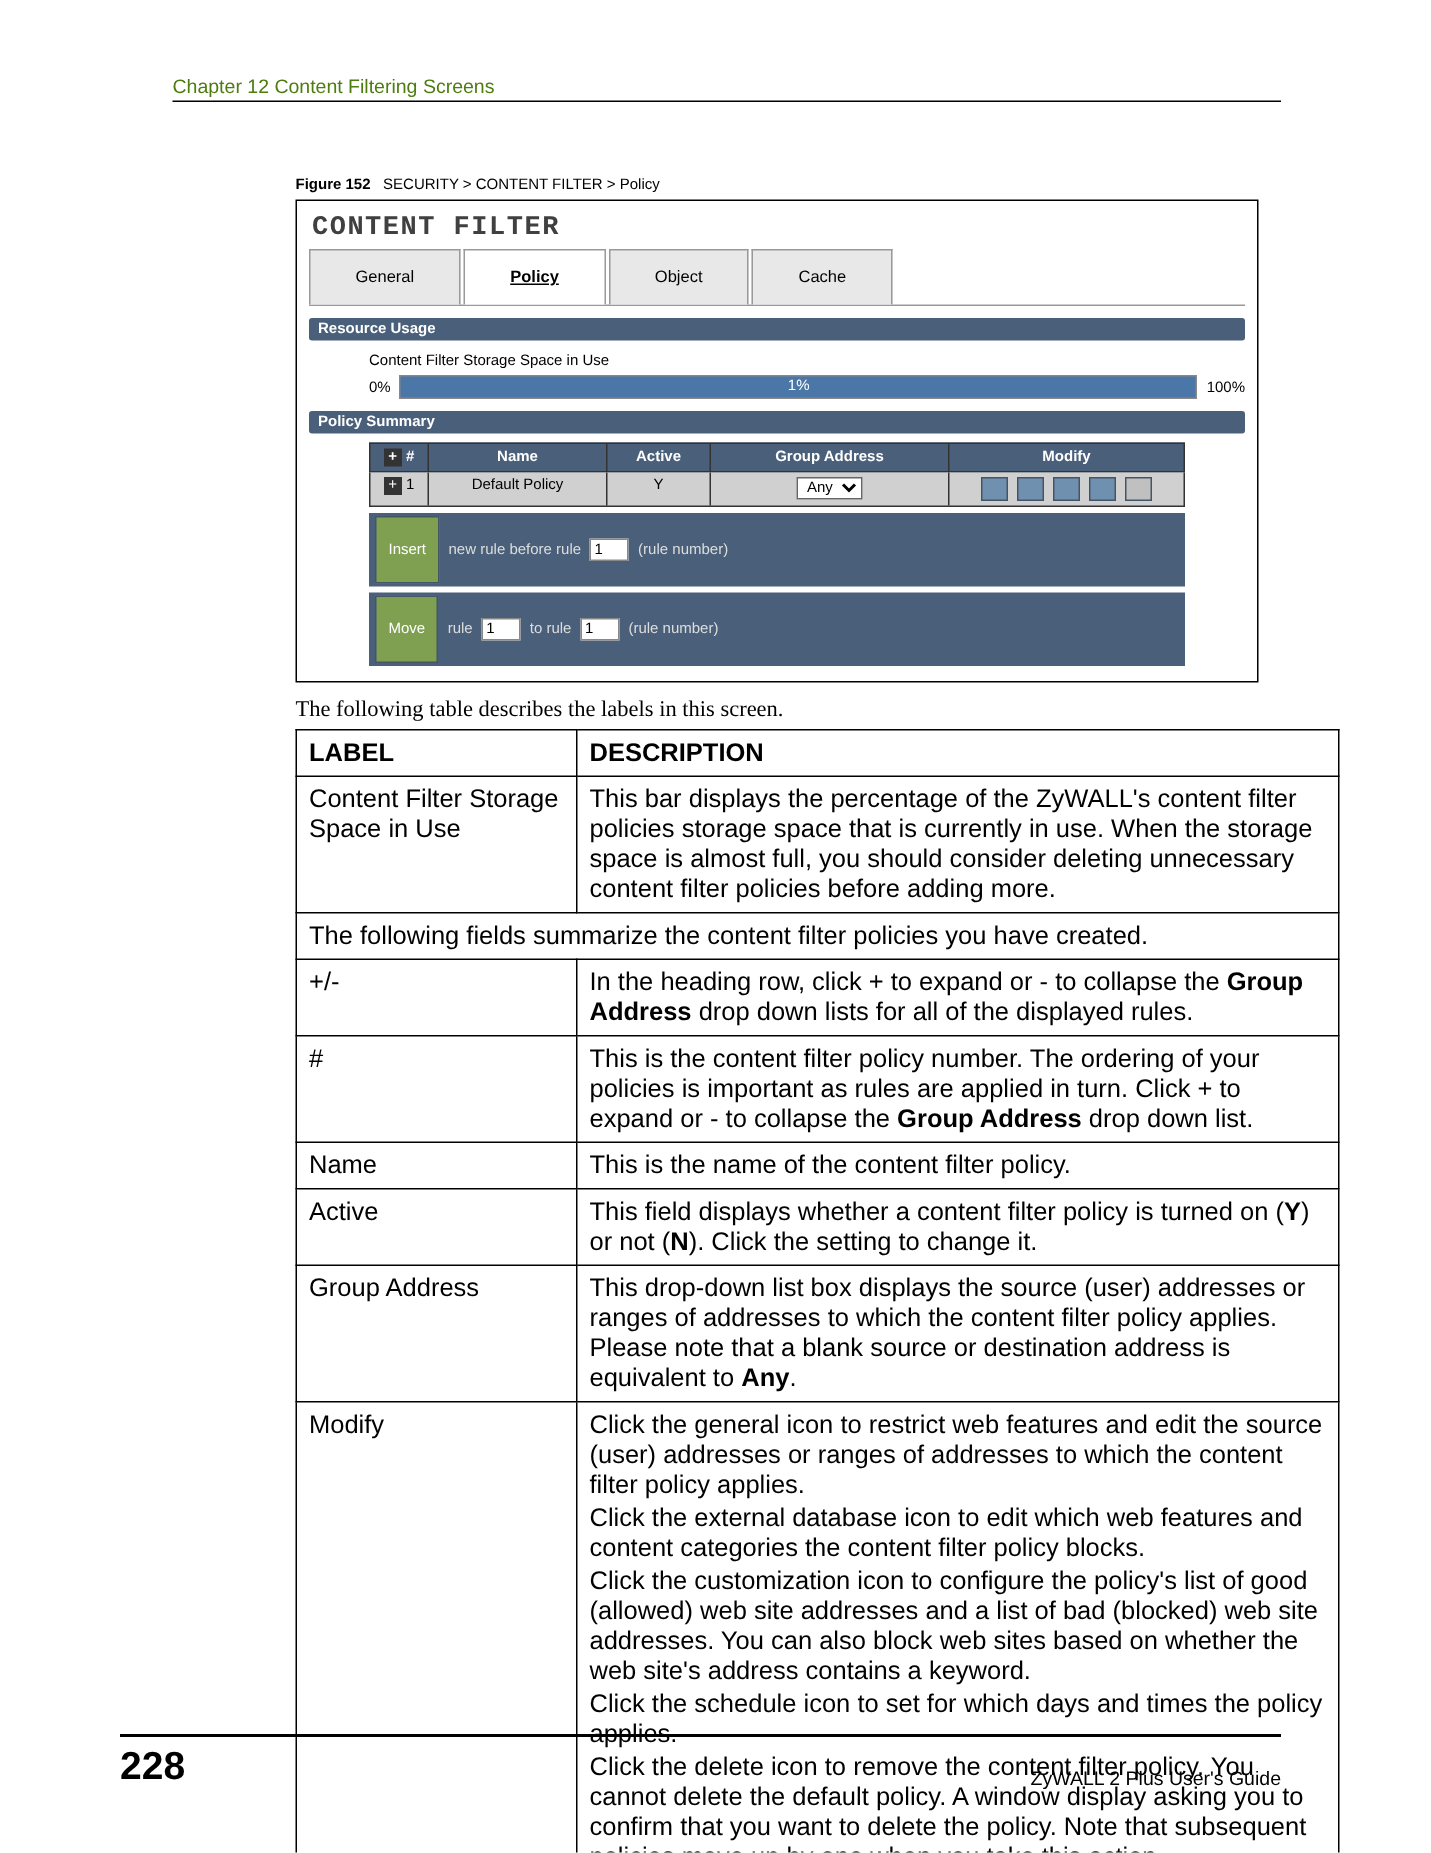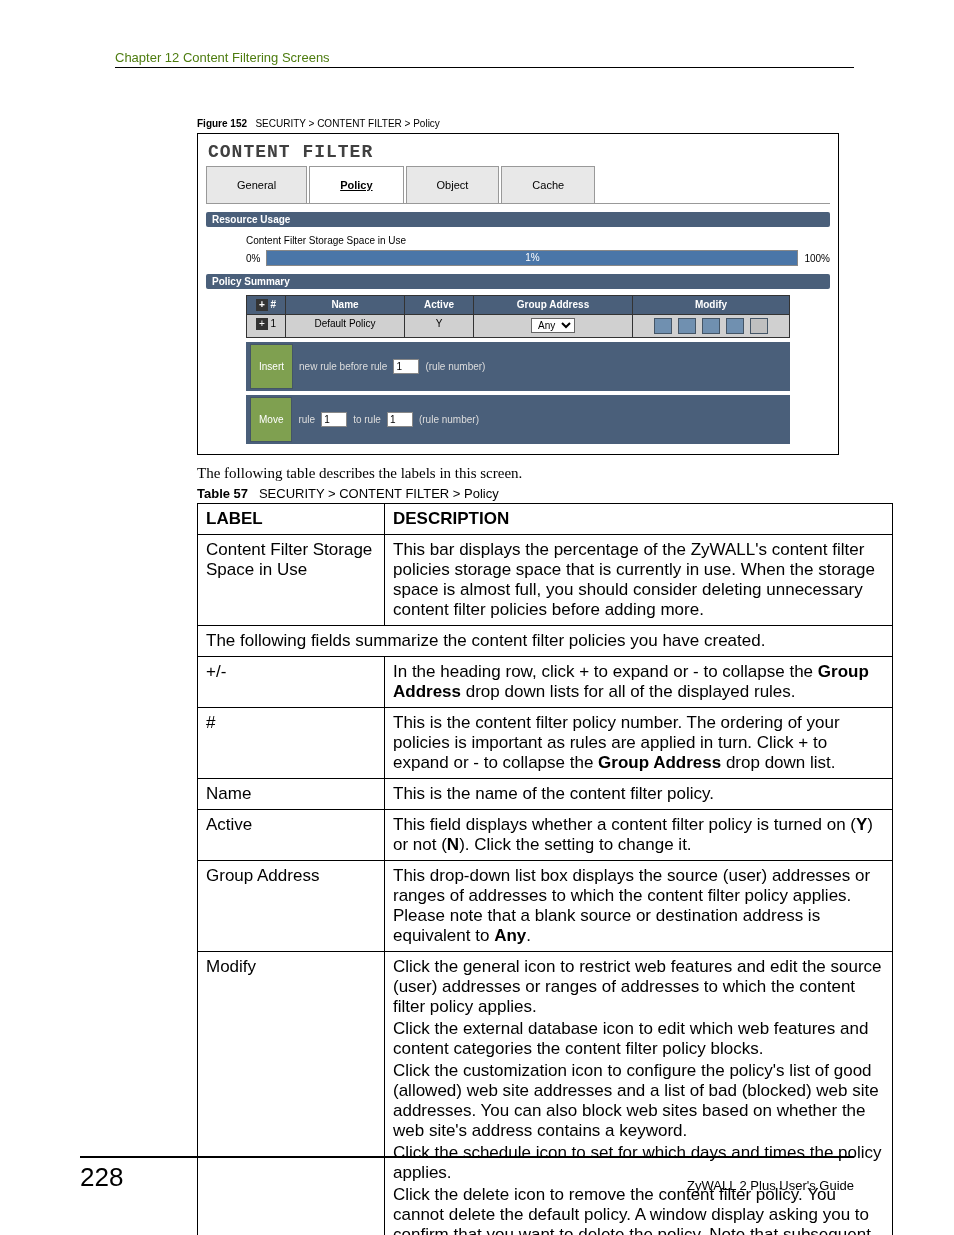--- a/index.html
+++ b/index.html
@@ -211,21 +211,21 @@
     left: 80px;
     right: 100px;
     border-top: 2px solid #000;
     padding-top: 4px;
     display: flex;
     justify-content: space-between;
     align-items: flex-end;
   }
   .page-num {
     font-size: 26px;
-    font-weight: normal;
+    font-weight: bold;
     font-family: Arial, sans-serif;
   }
   .guide-name {
     font-size: 13px;
   }
   .thin-line {
     position: absolute;
     bottom: 78px;
     left: 80px;
     right: 100px;
@@ -303,24 +303,20 @@
       <span>rule</span>
       <input class="action-input" value="1" style="">
       <span>to rule</span>
       <input class="action-input" value="1" style="">
       <span>(rule number)</span>
     </div>
   </div>
 
   <div class="body-text">The following table describes the labels in this screen.</div>
 
-  <div class="table-caption">
-    <b>Table 57</b>&nbsp;&nbsp;
-    <span>SECURITY &gt; CONTENT FILTER &gt; Policy</span>
-  </div>
 
   <table class="doc-table">
     <thead>
       <tr>
         <th class="col-label">LABEL</th>
         <th>DESCRIPTION</th>
       </tr>
     </thead>
     <tbody id="doc-tbody">
         <tr>

